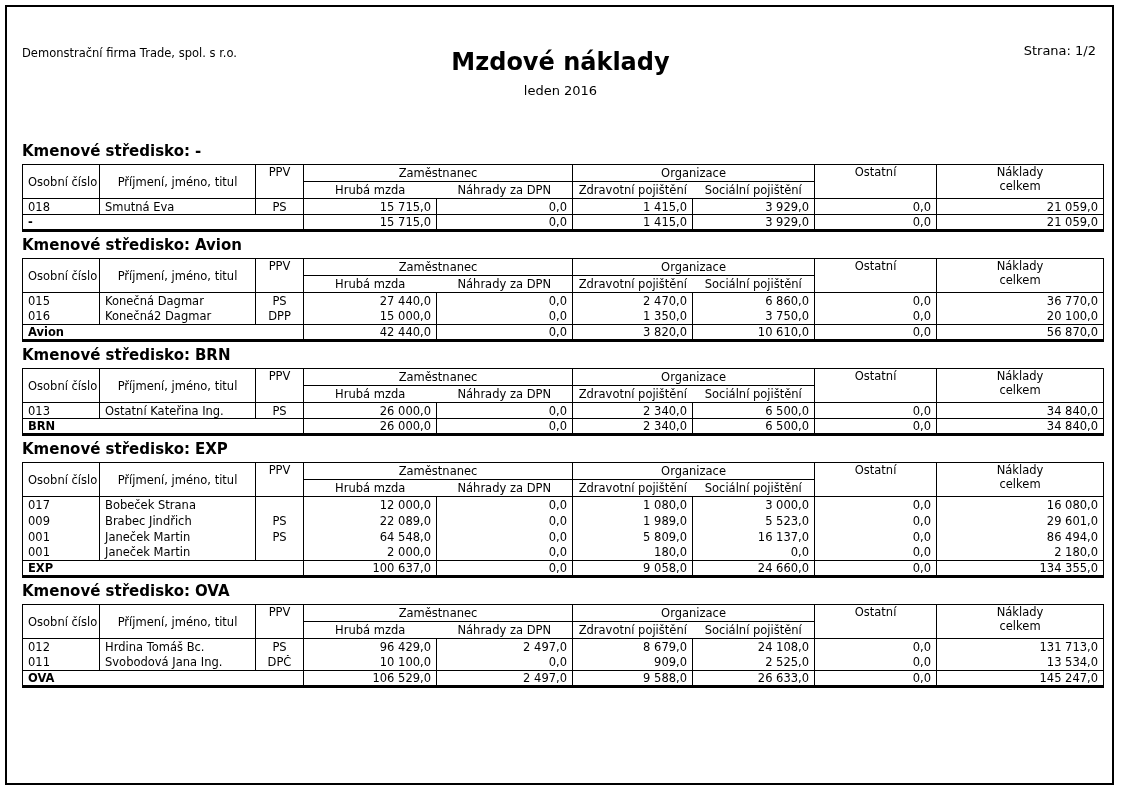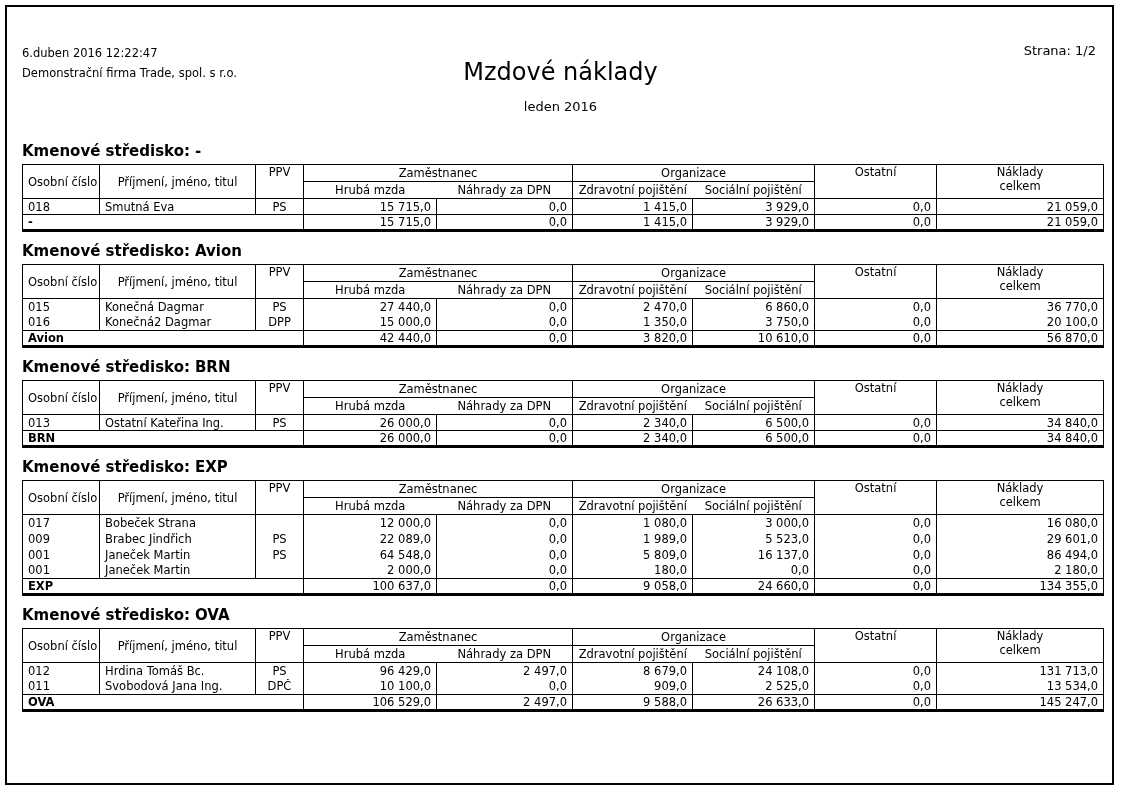--- a/index.html
+++ b/index.html
@@ -24,26 +24,26 @@
     padding: 36px 13px 0 15px;
   }
   
   .page-header {
     position: relative;
     height: 99px;
   }
   .hdr-small { font-size: 11.5px; line-height: 20px; white-space: nowrap; }
   .hdr-left { position: absolute; left: 0; top: 0; }
   .hdr-center { position: absolute; left: 0; right: 0; top: 2px; text-align: center; }
-  .report-title { font-size: 24px; font-weight: normal; margin: 12px; line-height: 30px; }
+  .report-title { font-size: 24px; font-weight: bold; margin: 2px; line-height: 30px; }
   .report-period { font-size: 13px; margin-top: 6px; }
   .hdr-right { position: absolute; right: 3px; top: 0; font-size: 13px; }
   
   .cost-center { margin: 0; }
-  .cost-center + .cost-center { margin-top: 10px; }
+  .cost-center + .cost-center { margin-top: 4px; }
   .section-title {
     font-size: 15px;
     font-weight: bold;
     margin: 0 0 4px 0;
     line-height: 18px;
     white-space: nowrap;
   }
   .section-title .cc-name { margin-left: 5px; }
   
   table.report-table {
@@ -75,21 +75,20 @@
   .total-row .label { font-weight: bold; text-align: left; }
   .two-line { line-height: 14px; }
 </style>
 </head>
 <body>
 
 <div class="page">
   <div class="content">
     <div class="page-header">
       <div class="hdr-left">
-        <div class="hdr-small">6.duben 2016  12:22:47</div>
         <div class="hdr-small">Demonstrační firma Trade, spol. s r.o.</div>
       </div>
       <div class="hdr-center">
         <h1 class="report-title">Mzdové náklady</h1>
         <div class="report-period">leden 2016</div>
       </div>
       <div class="hdr-right">Strana: 1/2</div>
     </div>
     <div id="sections">
   <section class="cost-center">

